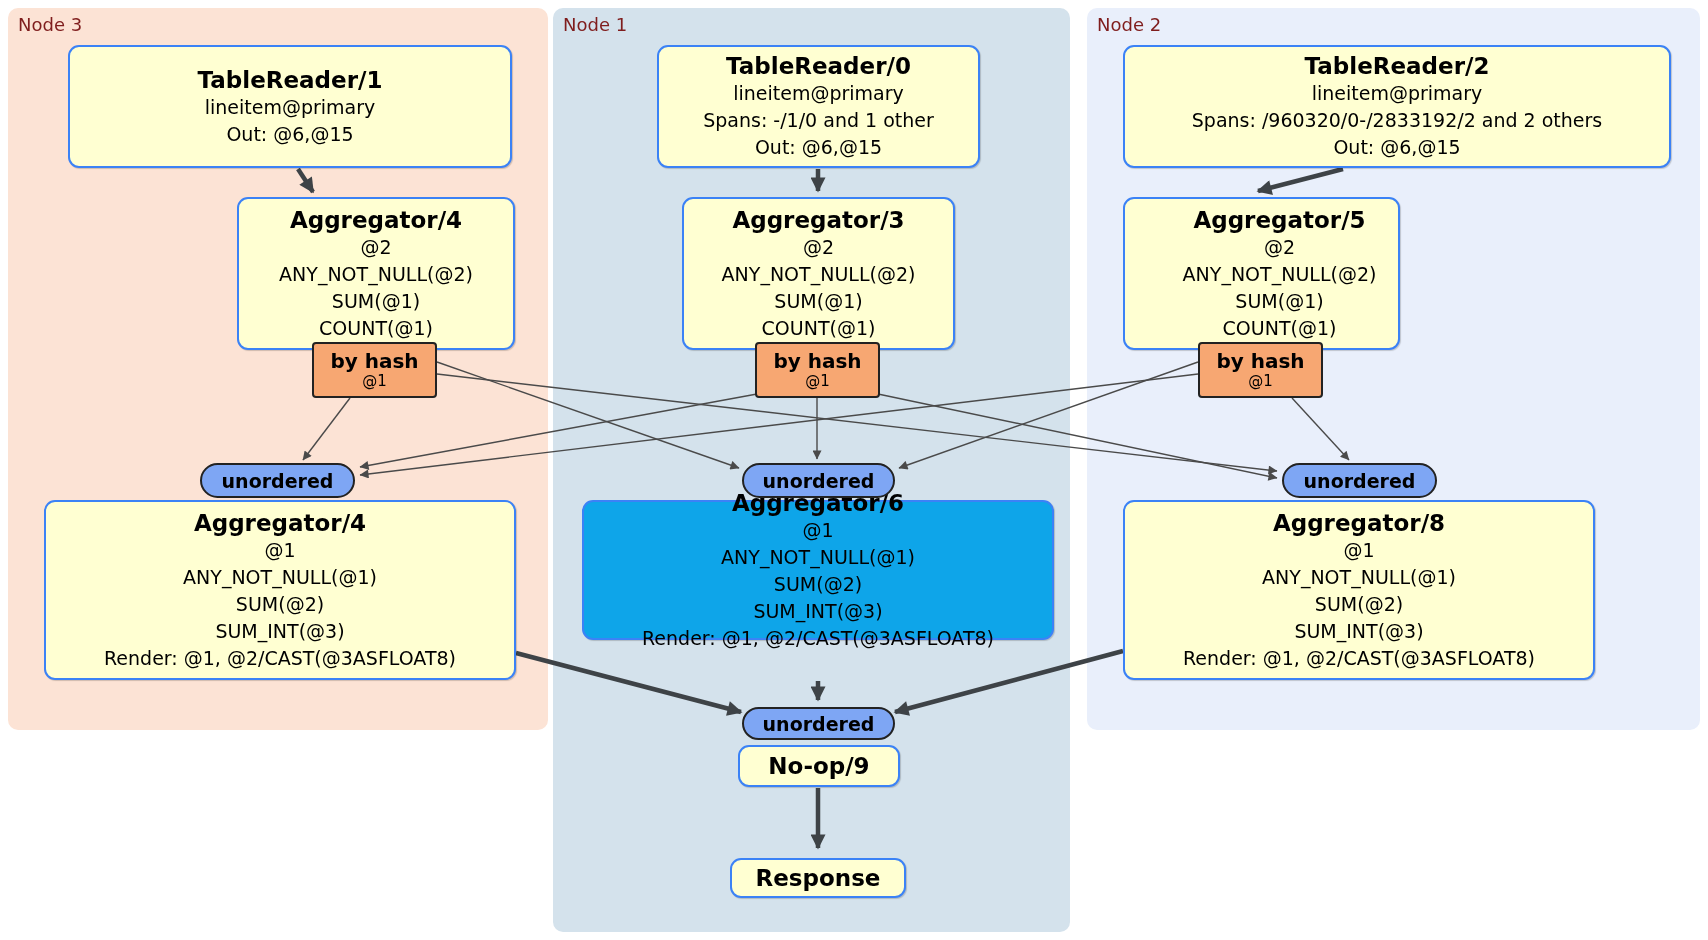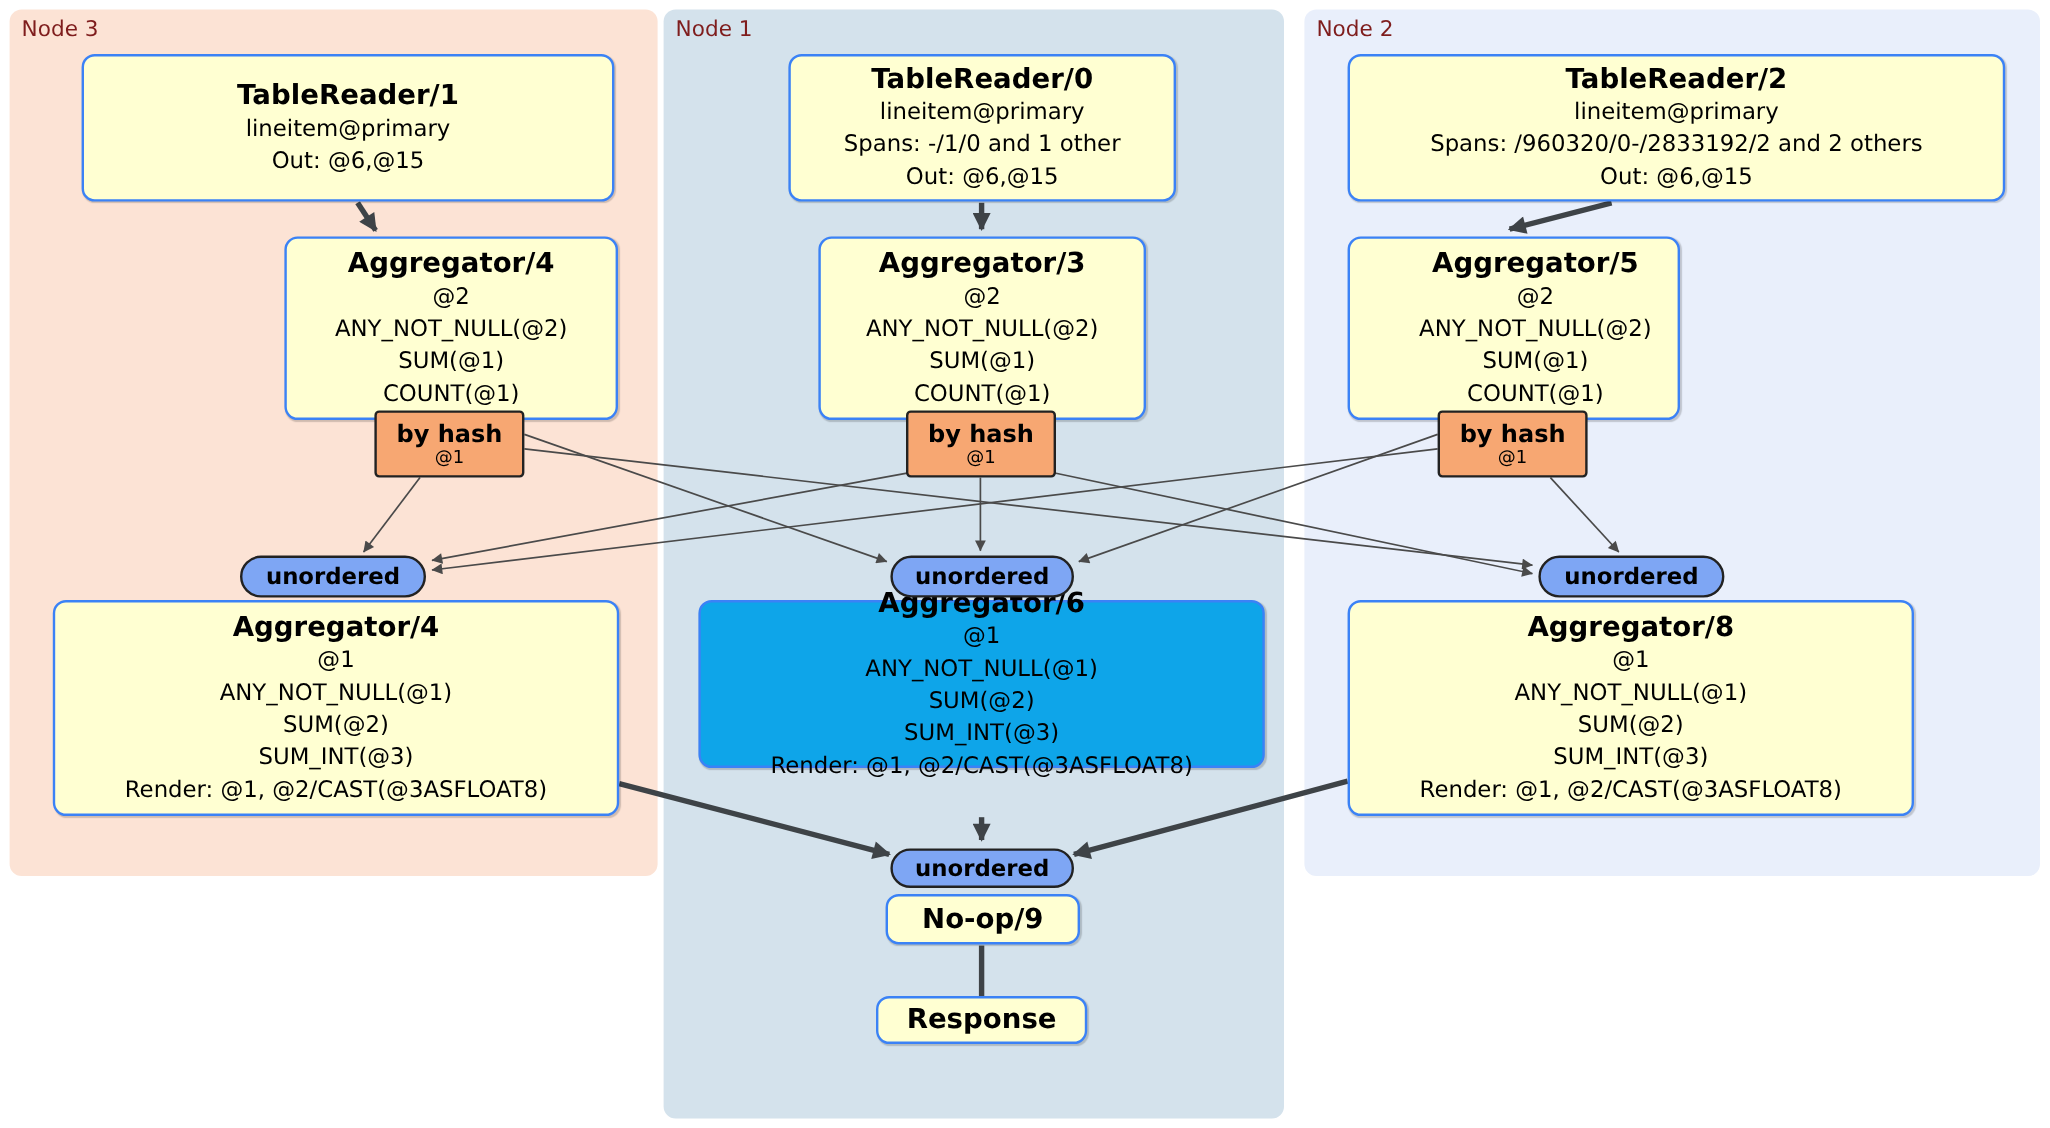--- a/index.html
+++ b/index.html
@@ -135,21 +135,21 @@
       <div class="proc-title">Aggregator/8</div>
       <div class="proc-line">@1</div>
       <div class="proc-line">ANY_NOT_NULL(@1)</div>
       <div class="proc-line">SUM(@2)</div>
       <div class="proc-line">SUM_INT(@3)</div>
       <div class="proc-line">Render: @1, @2/CAST(@3ASFLOAT8)</div>
     </div>
     <div class="proc" style="left: 738px; top: 745px; width: 162px; height: 42px; background: rgb(255, 255, 210);">
       <div class="proc-title">No-op/9</div>
     </div>
-    <div class="proc" style="left: 730px; top: 830px; width: 176px; height: 40px; background: rgb(255, 255, 210);">
+    <div class="proc" style="left: 730px; top: 858px; width: 176px; height: 40px; background: rgb(255, 255, 210);">
       <div class="proc-title">Response</div>
     </div>
     <div class="router" style="left: 312px; top: 342px; width: 125px; height: 56px; background: rgb(247, 167, 114);">
       <div class="router-title">by hash</div>
       <div class="router-sub">@1</div>
     </div>
     <div class="router" style="left: 755px; top: 342px; width: 125px; height: 56px; background: rgb(247, 167, 114);">
       <div class="router-title">by hash</div>
       <div class="router-sub">@1</div>
     </div>

